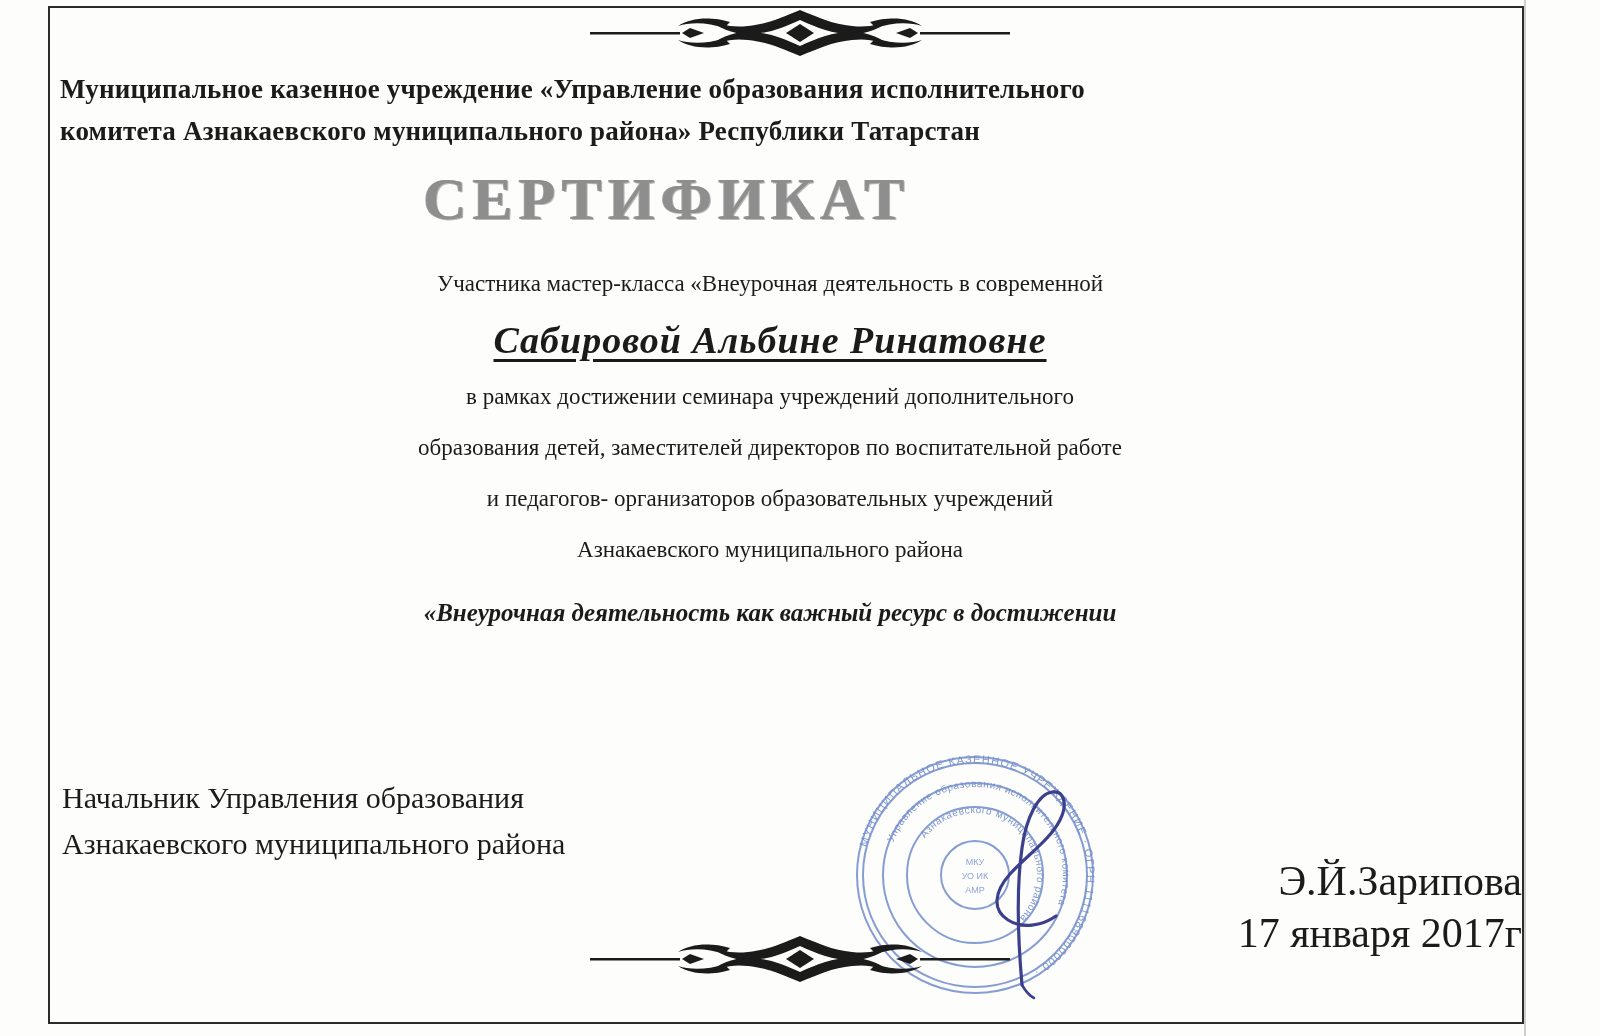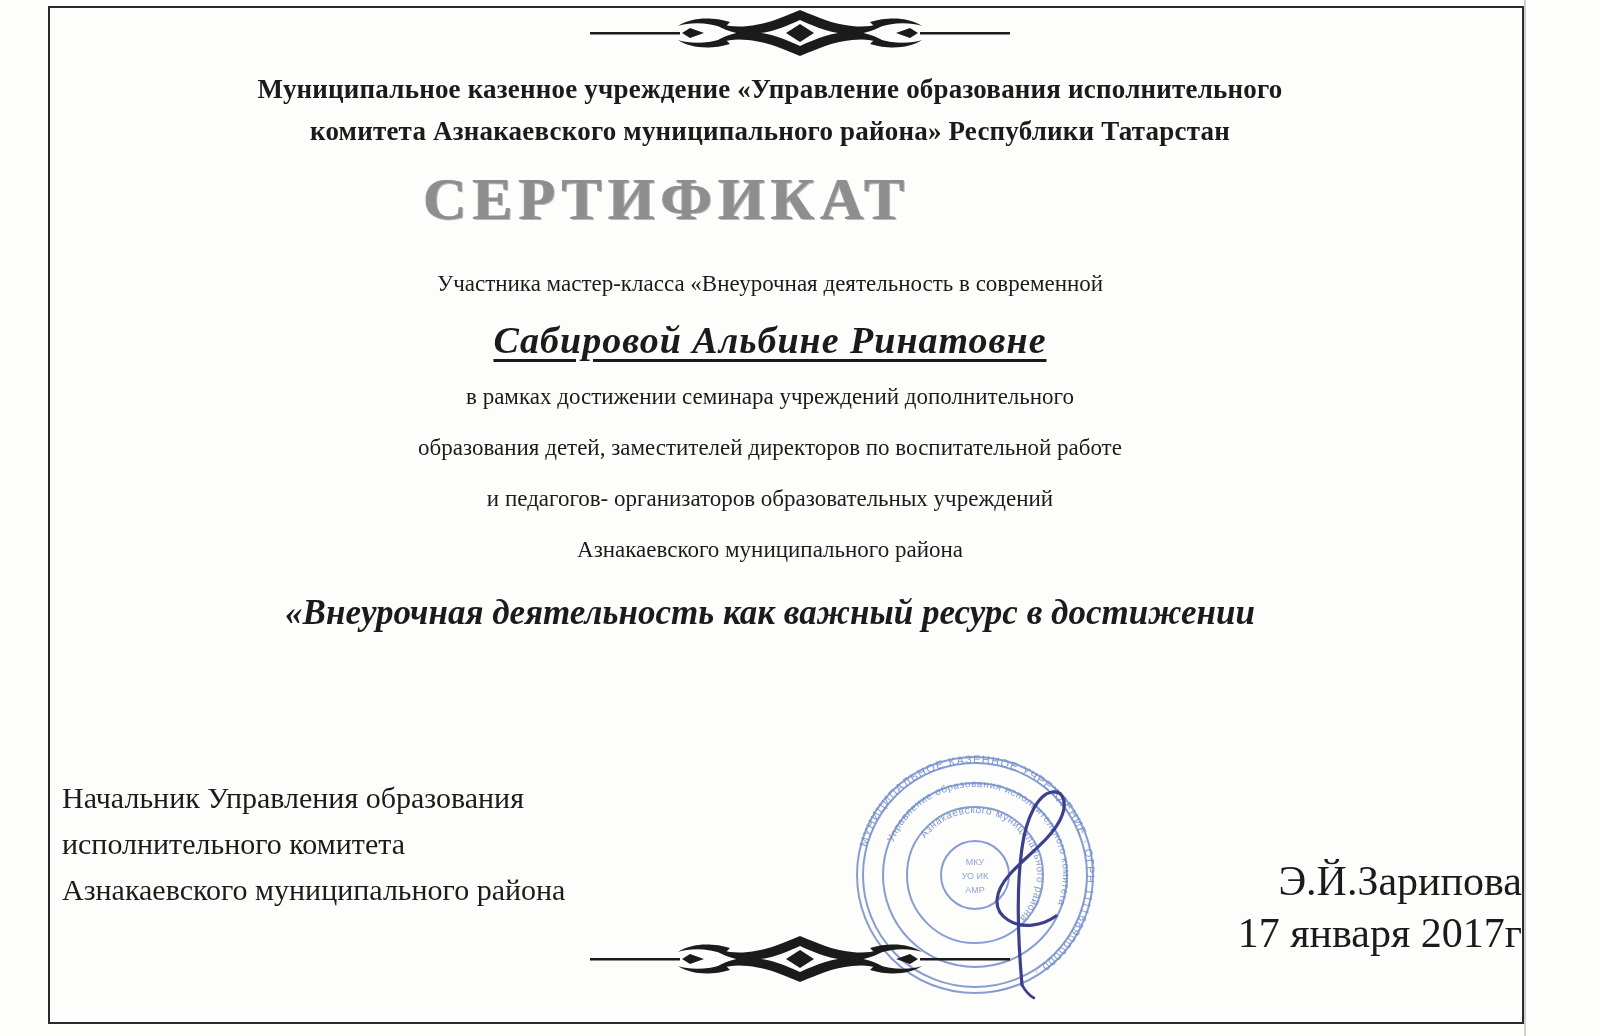--- a/index.html
+++ b/index.html
@@ -46,21 +46,20 @@
   }
   .ornament.top { top: 4px; }
   .ornament.bottom { top: 930px; }
 
   
   .org {
     position: absolute;
     left: 60px;
     top: 68px;
     width: 1420px;
-    text-align: center;
     font-weight: bold;
     font-size: 27px;
     line-height: 42px;
     letter-spacing: 0.2px;
   }
 
   
   .cert-title {
     position: absolute;
     left: 0;
@@ -96,21 +95,21 @@
     line-height: 62px;
     letter-spacing: 1px;
     text-decoration: underline;
     text-underline-offset: 6px;
   }
 
   .topic {
     font-family: "Liberation Serif", serif;
     font-weight: bold;
     font-style: italic;
-    font-size: 35px;
+    font-size: 25px;
     line-height: 55px;
     margin-top: 10px;
   }
 
   .signature-block {
     position: absolute;
     left: 62px;
     top: 775px;
     width: 700px;
     text-align: left;
@@ -186,21 +185,20 @@
     <div class="recipient">Сабировой Альбине Ринатовне</div>
     <div class="line">в рамках достижении семинара учреждений дополнительного</div>
     <div class="line">образования детей, заместителей директоров по воспитательной работе</div>
     <div class="line">и педагогов- организаторов образовательных  учреждений</div>
     <div class="line">Азнакаевского муниципального района</div>
     <div class="topic">«Внеурочная деятельность как важный ресурс в достижении</div>
   </div>
 
   <div class="signature-block">
     <div>Начальник Управления образования</div>
-    <div>исполнительного комитета</div>
     <div>Азнакаевского муниципального района</div>
   </div>
 
   <div class="signer">
     <div>Э.Й.Зарипова</div>
     <div>17 января 2017г</div>
   </div>
 
   <div class="stamp">
     <svg viewBox="0 0 260 260" width="260" height="260">

